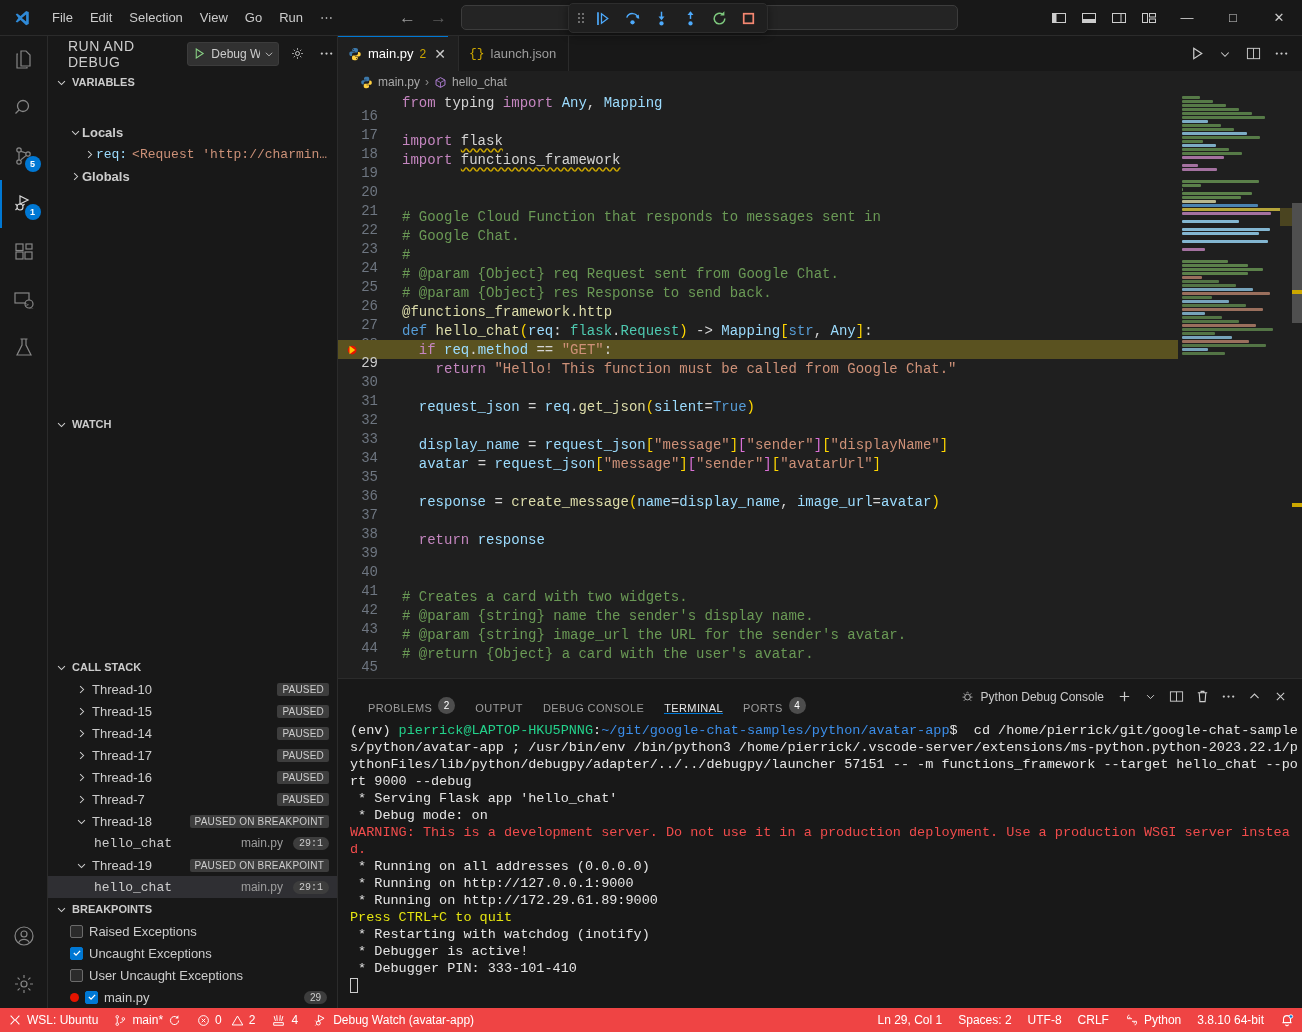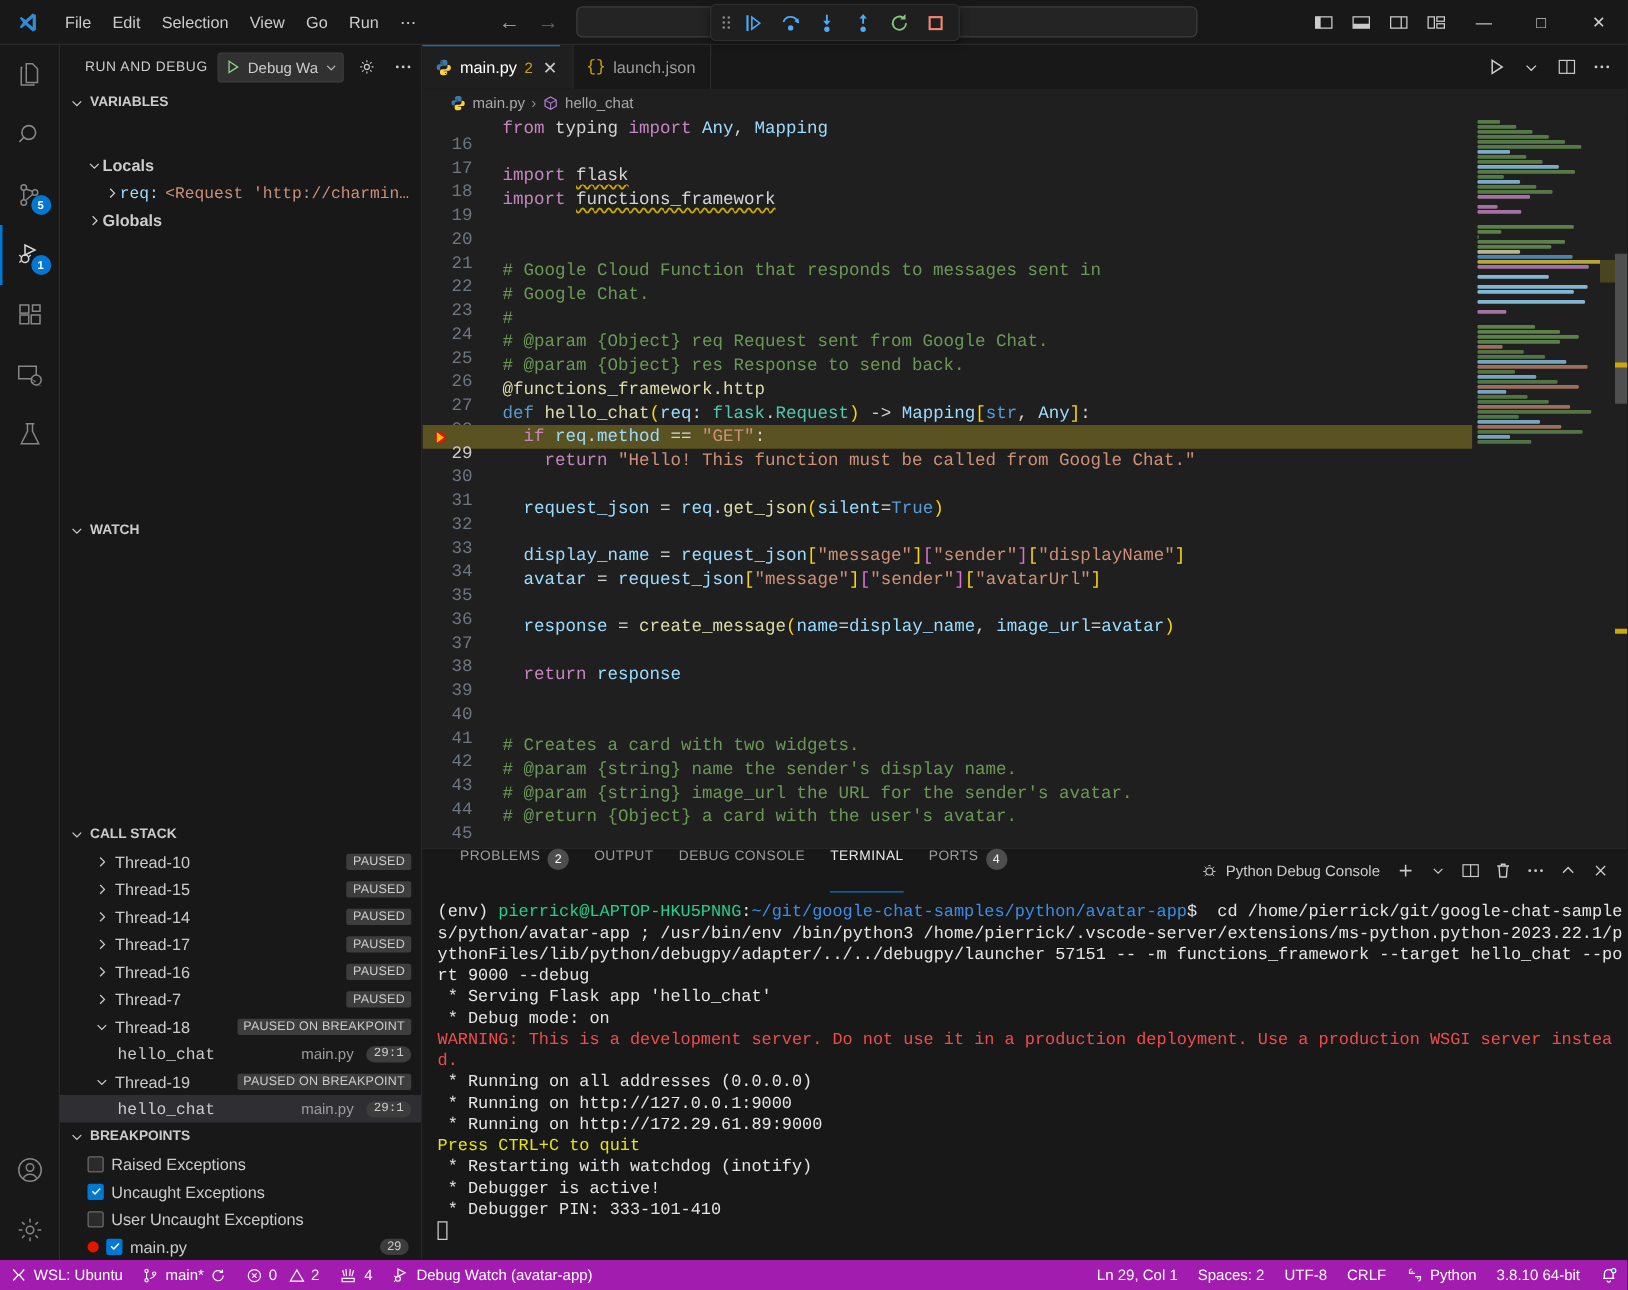--- a/index.html
+++ b/index.html
@@ -79,21 +79,21 @@
   .act-bottom { margin-top: auto; }
 
   
   .sidebar {
     width: 290px; background: #181818; display: flex; flex-direction: column;
     border-right: 1px solid #2b2b2b; flex: none; overflow: hidden;
   }
   .sidebar-head {
     height: 35px; display: flex; align-items: center; padding-left: 20px; gap: 8px; flex: none;
   }
-  .sidebar-title { font-size: 11px; letter-spacing: .5px; color: #cccccc; }
+  .sidebar-title { font-size: 14px; letter-spacing: .5px; color: #cccccc; }
   .launch-select {
     height: 24px; background: #313131; border: 1px solid #3c3c3c; border-radius: 3px;
     display: flex; align-items: center; cursor: pointer; overflow: hidden; max-width: 118px;
   }
   .launch-play { padding: 0 5px; display: flex; align-items: center; }
   .launch-name {
     font-size: 12px; color: #cccccc; white-space: nowrap; overflow: hidden;
     padding-right: 2px; max-width: 70px;
   }
   .launch-chevron { padding: 0 4px; display: flex; align-items: center; }
@@ -201,21 +201,21 @@
   .mm-line { height: 3px; margin: 1px 0 0 4px; border-radius: 1px; }
   .mm-slider { position: absolute; right: 8px; top: 115px; width: 14px; height: 18px; background: #4a4420; }
   .scrollbar-v { position: absolute; right: 0; top: 0; width: 10px; height: 100%; }
   .sb-thumb { position: absolute; right: 0; top: 110px; width: 10px; height: 120px; background: #4f4f4f; }
   .overview-mark { position: absolute; right: 0; width: 10px; height: 4px; }
 
   
   .panel { height: 330px; background: #181818; border-top: 1px solid #2b2b2b; display: flex; flex-direction: column; flex: none; }
   .panel-tabs { height: 35px; display: flex; align-items: center; padding-left: 20px; gap: 0; flex: none; }
   .ptab {
-    height: 35px; display: flex; align-items: flex-start; gap: 6px; padding: 0 10px;
+    height: 35px; display: flex; align-items: flex-end; gap: 6px; padding: 0 10px;
     font-size: 11px; letter-spacing: .4px; color: #9d9d9d; cursor: pointer; position: relative;
   }
   .ptab.active { color: #e7e7e7; }
   .ptab.active:after {
     content: ""; position: absolute; left: 10px; right: 10px; bottom: 0; height: 1px; background: #0078d4;
   }
   .ptab-badge {
     background: #4d4d4d; color: #ffffff; border-radius: 9px; font-size: 10px;
     min-width: 17px; height: 17px; display: flex; align-items: center; justify-content: center; padding: 0 5px;
   }
@@ -230,21 +230,21 @@
   }
   .t-green { color: #23d18b; }
   .t-blue  { color: #3b8eea; }
   .t-red   { color: #f14c4c; }
   .t-yellow{ color: #e5e510; }
   .t-white { color: #e5e5e5; }
   .cursor-block { display: inline-block; width: 8px; height: 15px; border: 1px solid #cccccc; vertical-align: middle; }
 
   
   .statusbar {
-    height: 24px; background: #a21caf; color: #ffffff; display: flex; align-items: center;
+    height: 24px; background: #ef4444; color: #ffffff; display: flex; align-items: center;
     font-size: 12px; flex: none;
   }
   .sb-item { display: flex; align-items: center; gap: 5px; padding: 0 8px; height: 24px; cursor: pointer; white-space: nowrap; }
   .sb-right { margin-left: auto; display: flex; align-items: center; }
   svg { display: block; }
 </style>
 </head>
 <body>
 
 <div class="app">

